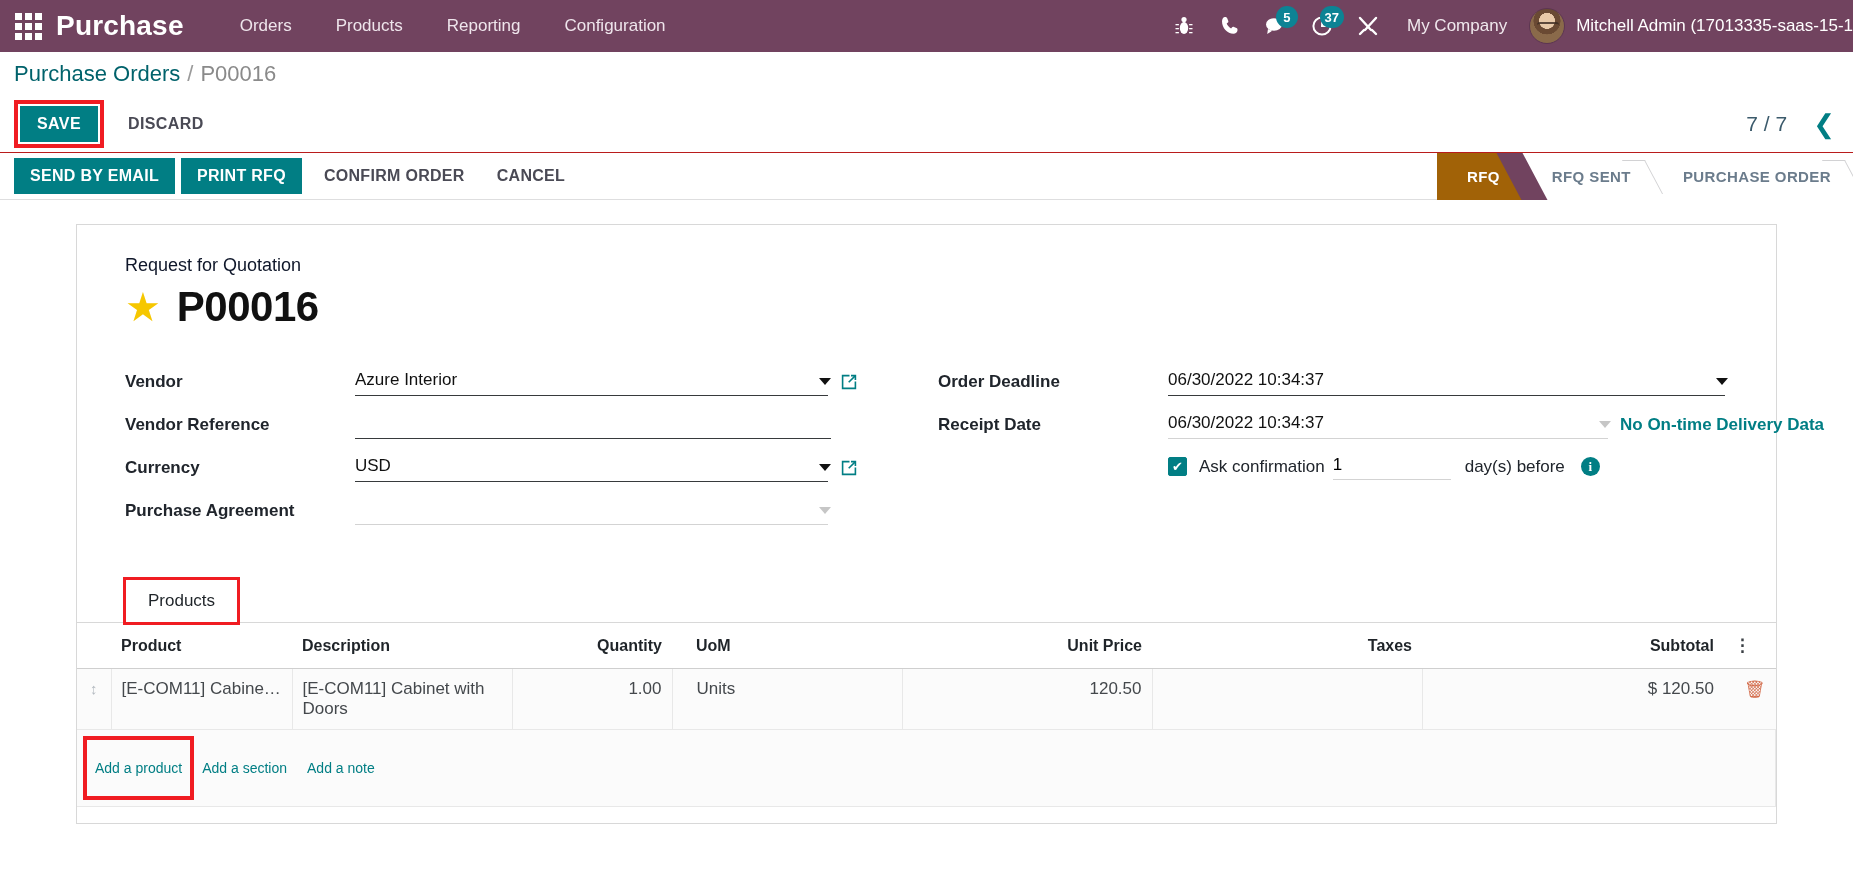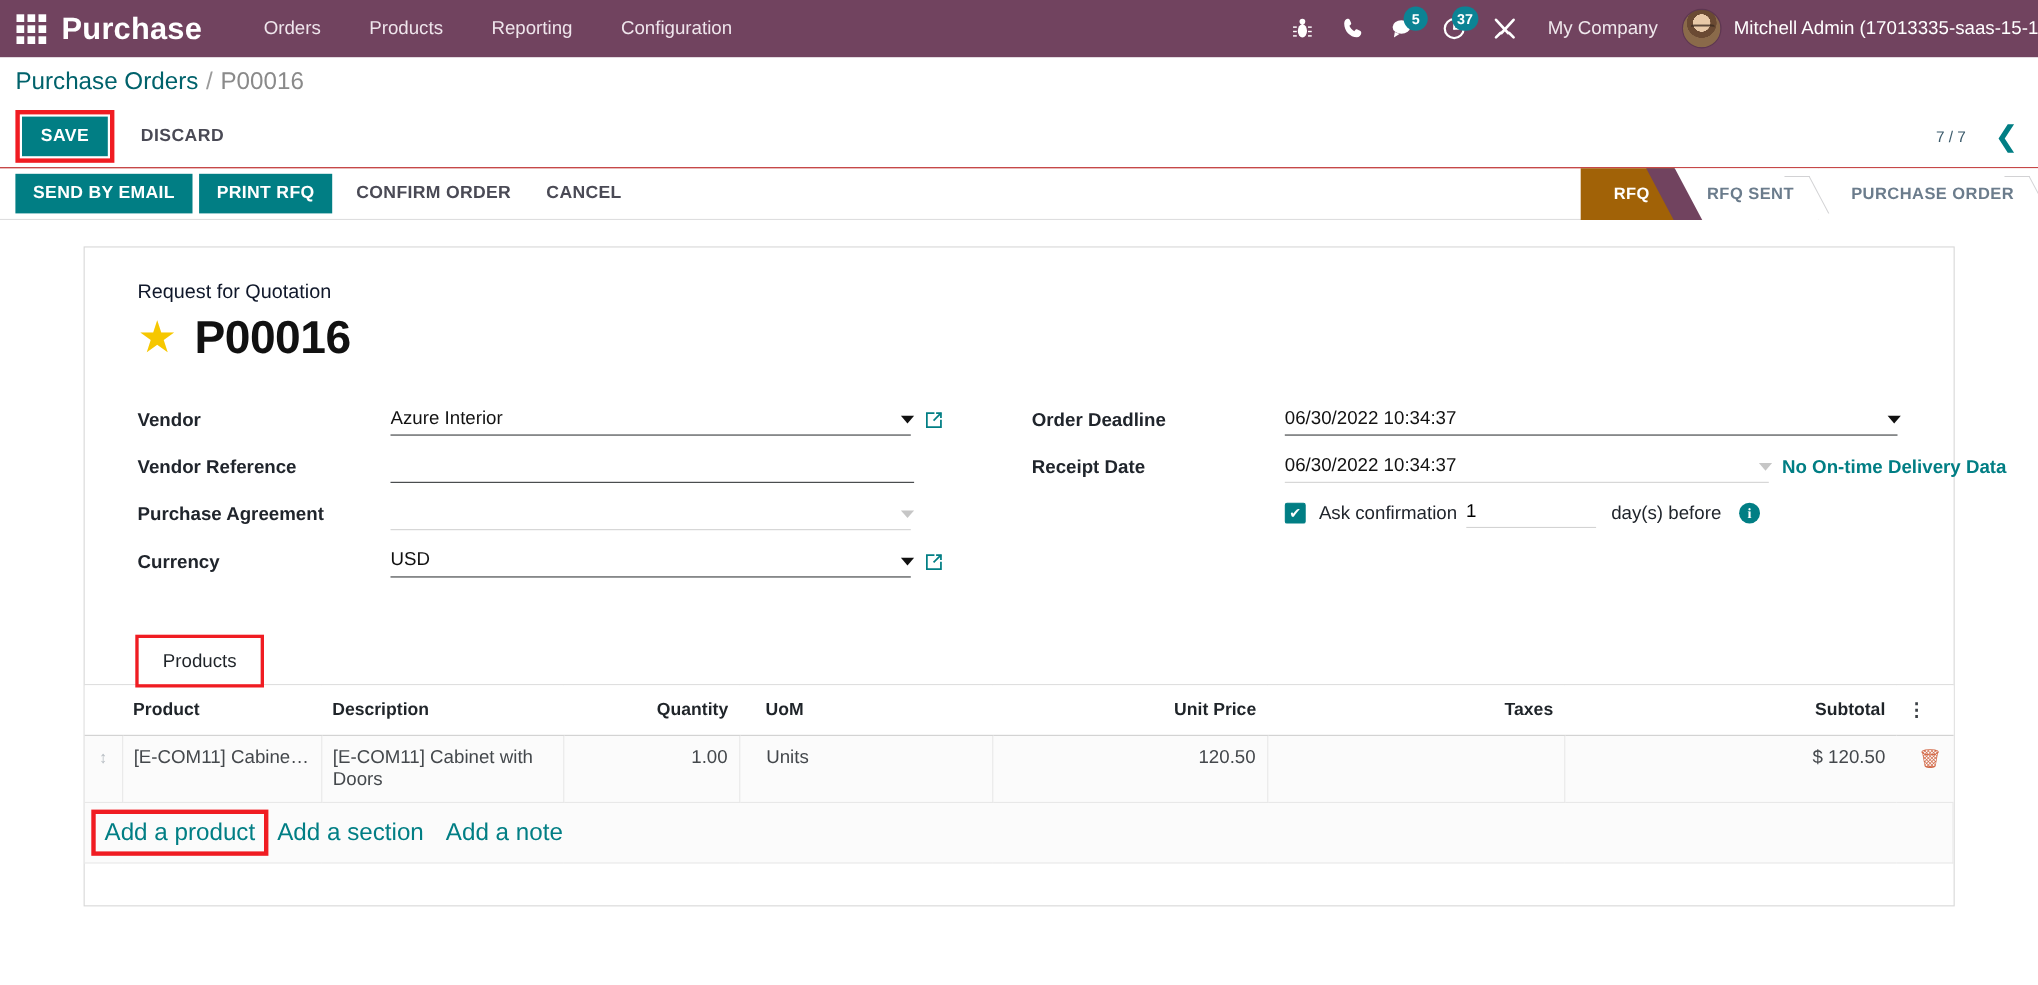--- a/index.html
+++ b/index.html
@@ -90,21 +90,21 @@
     border: 4px solid #f01c22; padding: 2px; display: inline-flex; margin-right: 16px;
   }
   .btn-discard {
     background: transparent; color: #4a4a55; font-size: 16px; font-weight: bold;
     letter-spacing: .4px; border: none; cursor: pointer; padding: 9px 8px;
   }
   .pager {
     position: absolute; right: 18px; top: 0; height: 56px;
     display: flex; align-items: center; gap: 26px;
   }
-  .pager-count { font-size: 14px; color: #3b5a6b; }
+  .pager-count { font-size: 21px; color: #3b5a6b; }
   .pager-arrow { color: #017e84; font-size: 26px; cursor: pointer; line-height: 1; }
 
   
   .action-bar {
     height: 48px; border-top: 1px solid #b91c1c; border-bottom: 1px solid #dededf;
     display: flex; align-items: center; padding: 0 14px; position: relative;
     background: #ffffff;
   }
   .btn-primary {
     background: #017e84; color: #ffffff; font-size: 16px; font-weight: bold;
@@ -231,21 +231,21 @@
   }
   td.handle-cell { width: 34px; text-align: center; border-right: none; background: #fbfbfb; }
   .handle { color: #b6bcc2; font-size: 15px; cursor: grab; line-height: 1; }
   .trash { color: #d36b4a; font-size: 17px; cursor: pointer; margin-left: 10px; }
   th.opt { width: 40px; text-align: center; }
   .dots-v { color: #3b4045; font-size: 17px; cursor: pointer; letter-spacing: 0; }
   .truncate { display: inline-block; max-width: 160px; overflow: hidden; text-overflow: ellipsis; white-space: nowrap; vertical-align: bottom; }
 
   .add-row td { background: #ffffff; border-right: none; border-bottom: none; padding: 12px 10px; }
   .add-links { display: flex; align-items: center; gap: 4px; }
-  .add-link { font-size: 22px; color: #017e84; cursor: pointer; padding: 4px 8px; }
+  .add-link { font-size: 14px; color: #017e84; cursor: pointer; padding: 20px 8px; }
   .add-hl { outline: 4px solid #f01c22; }
 </style>
 </head>
 <body>
 
 <div class="navbar">
   <div class="apps-grid">
     <div class="dots">
         <i></i>
         <i></i>
@@ -386,42 +386,42 @@
 
         <div class="frow">
           <div class="flabel">Vendor Reference</div>
           <div class="fvalue">
             <input class="finput" value="" style="">
             <span style="width:18px"></span>
           </div>
         </div>
 
         <div class="frow">
-          <div class="flabel">Purchase Agreement</div>
-          <div class="fvalue">
-            <input class="finput light" value="" style="">
-            <span class="caret grey"></span>
-            <span style="width:18px"></span>
-          </div>
-        </div>
-
-        <div class="frow">
           <div class="flabel">Currency</div>
           <div class="fvalue">
             <input class="finput" value="USD" style="">
             <span class="caret"></span>
             <span class="ext-link">
               <svg width="18" height="18" viewBox="0 0 18 18">
                     <g fill="none" stroke="#017e84" stroke-width="1.6">
                 <path d="M9.5 2.6H2.6v12.8h12.8V8.6"></path>
                       <path d="M11 2.6h4.4V7"></path>
                       <path d="M15.4 2.6L8.7 9.3"></path>
               </g>
                   </svg>
             </span>
+          </div>
+        </div>
+
+        <div class="frow">
+          <div class="flabel">Purchase Agreement</div>
+          <div class="fvalue">
+            <input class="finput light" value="" style="">
+            <span class="caret grey"></span>
+            <span style="width:18px"></span>
           </div>
         </div>
 
       </div>
 
       <div class="group">
 
         <div class="frow">
           <div class="flabel">Order Deadline</div>
           <div class="fvalue">

